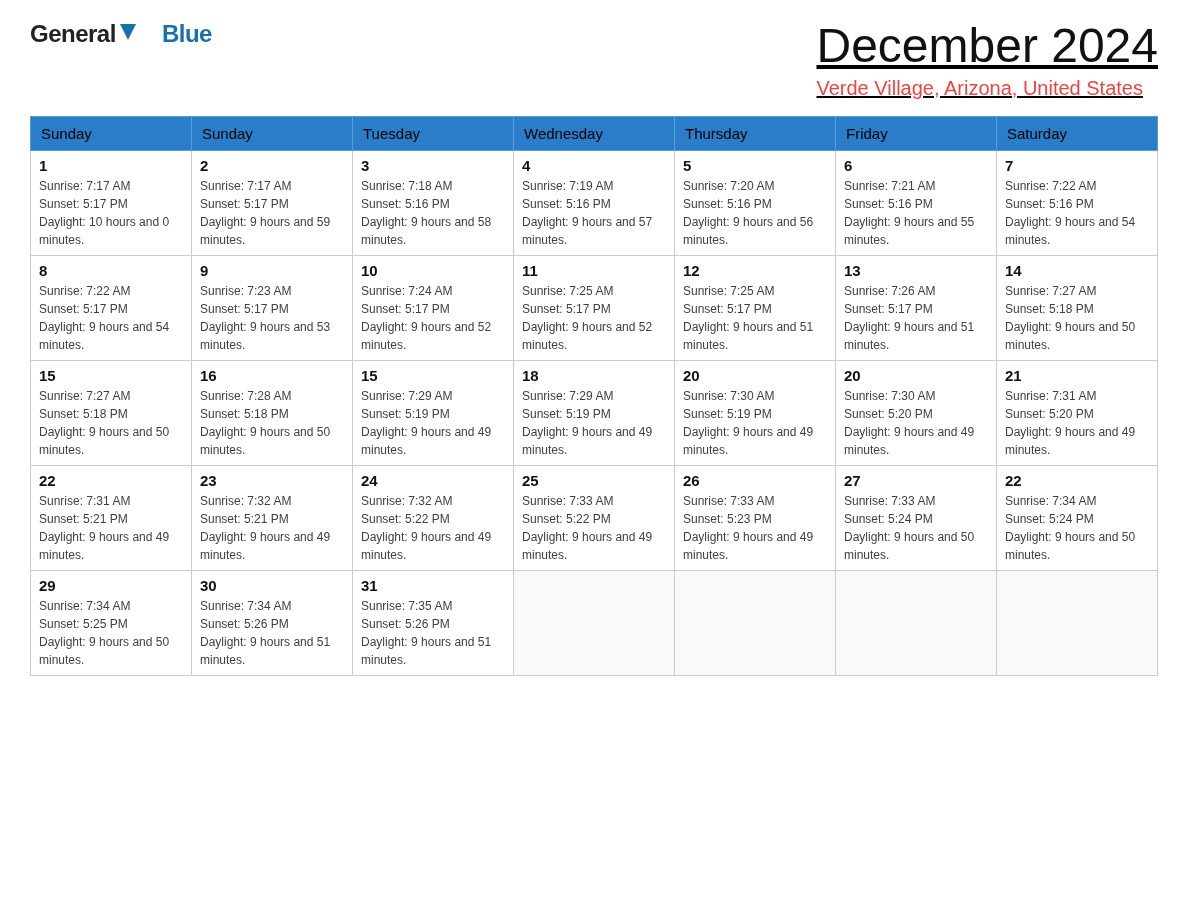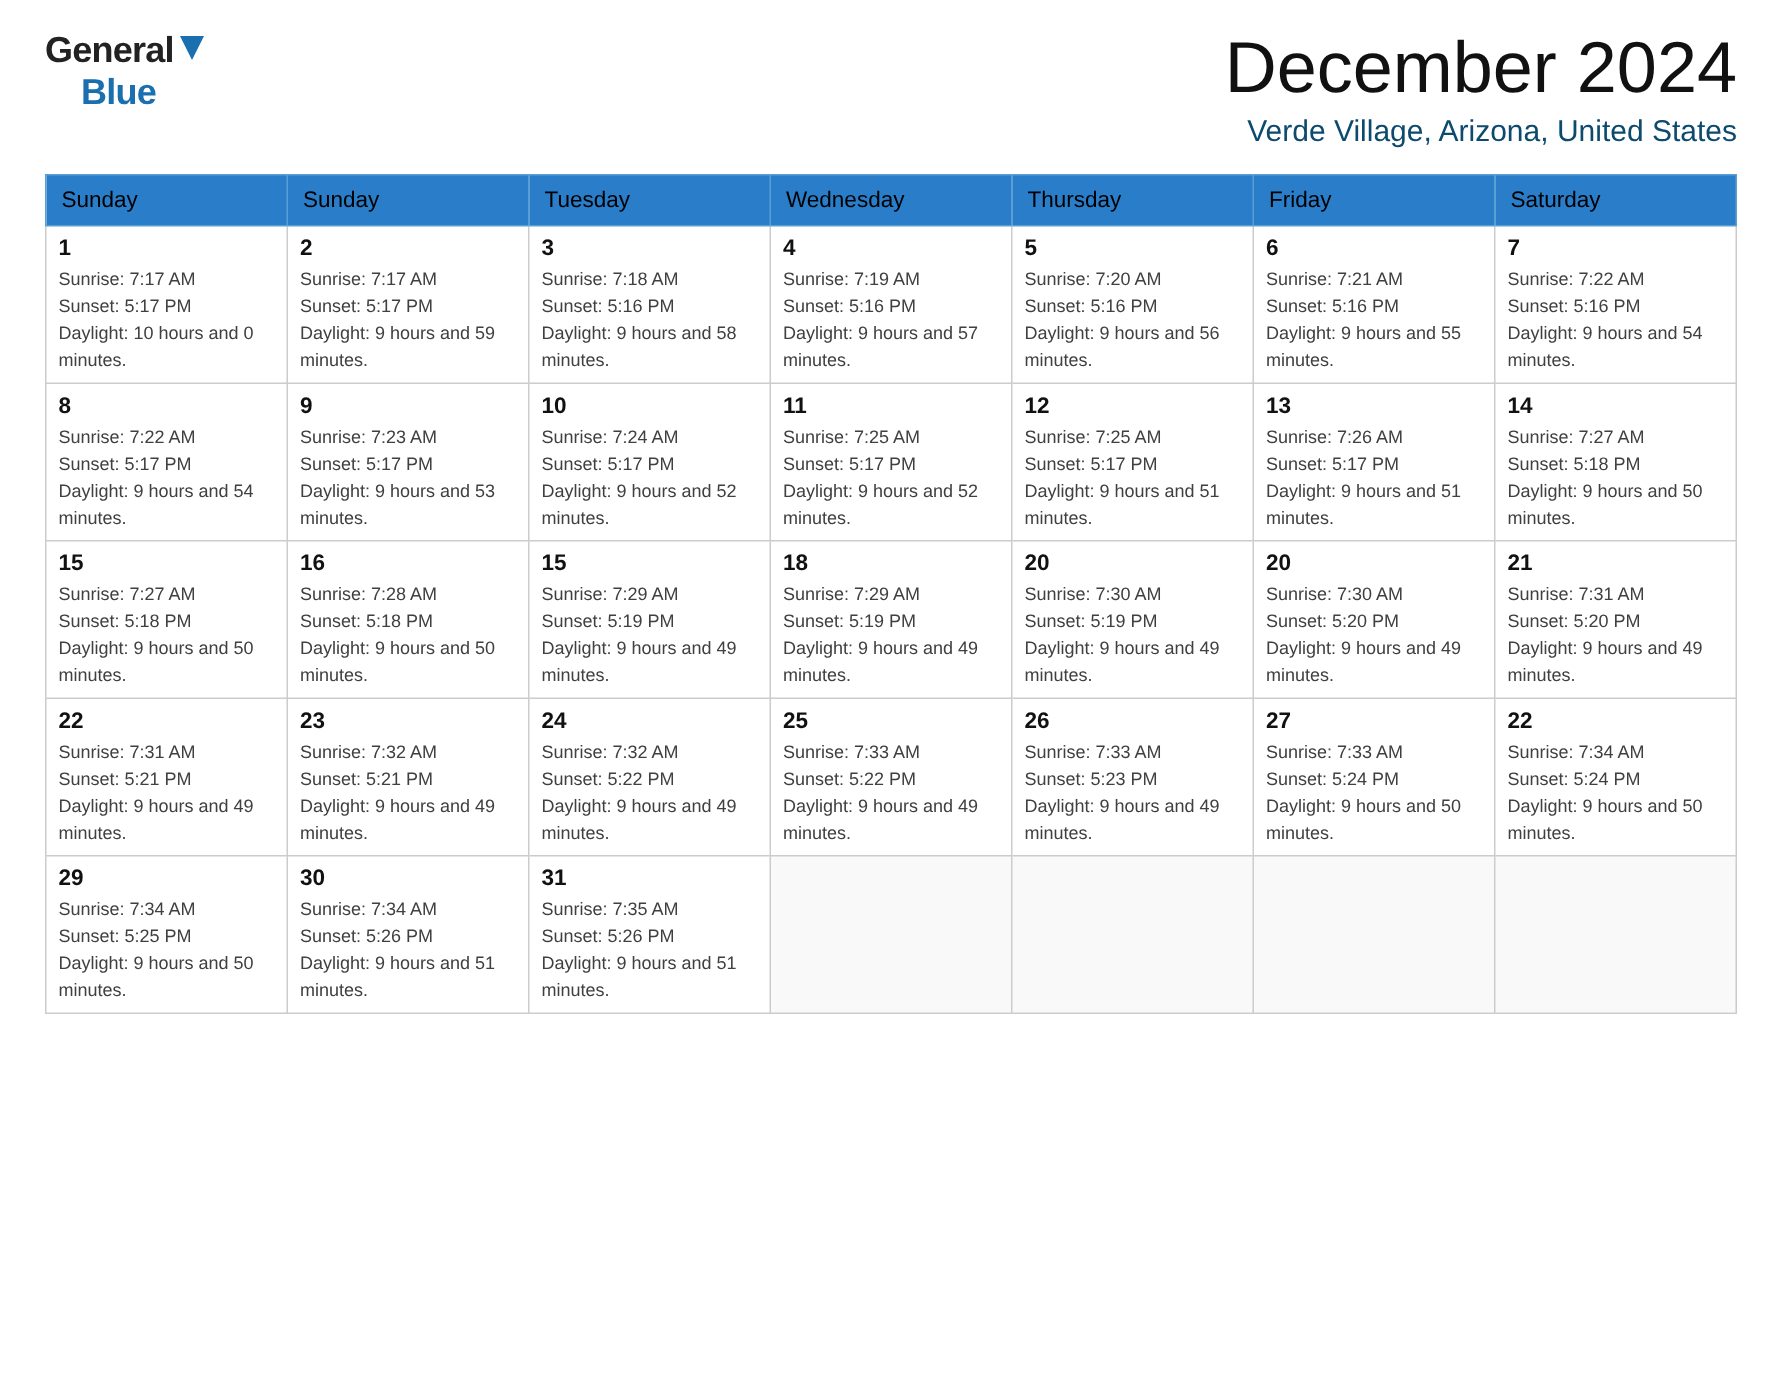--- a/index.html
+++ b/index.html
@@ -10,31 +10,31 @@
       width: 1188px;
       min-height: 918px;
     }
     .header {
       display: flex;
       justify-content: space-between;
       align-items: flex-start;
       margin-bottom: 16px;
     }
     .title-block {
-      text-align: right;
+      text-decoration: underline;
     }
     .page-title {
       font-size: 48px;
       font-weight: normal;
       color: #111;
       line-height: 1.1;
     }
     .subtitle {
       font-size: 20px;
-      color: #0c4a6e;
+      color: #ef4444;
       margin-top: 4px;
     }
     .calendar {
       width: 100%;
       border-collapse: collapse;
       border: 1px solid #ccc;
     }
     .calendar th {
       background-color: #2a7dc9;
       color: #000000;
@@ -69,21 +69,21 @@
       color: #404040;
     }
     .calendar tr td {
       height: 100px;
     }
     .calendar tr:last-child td {
       height: 90px;
     }
     .logo-container {
       display: flex;
-      flex-direction: column;
+      flex-direction: row;
       align-items: flex-start;
     }
     .logo-line1 {
       display: flex;
       align-items: center;
     }
     .logo-word-general {
       font-size: 24px;
       font-weight: bold;
       color: #222;

